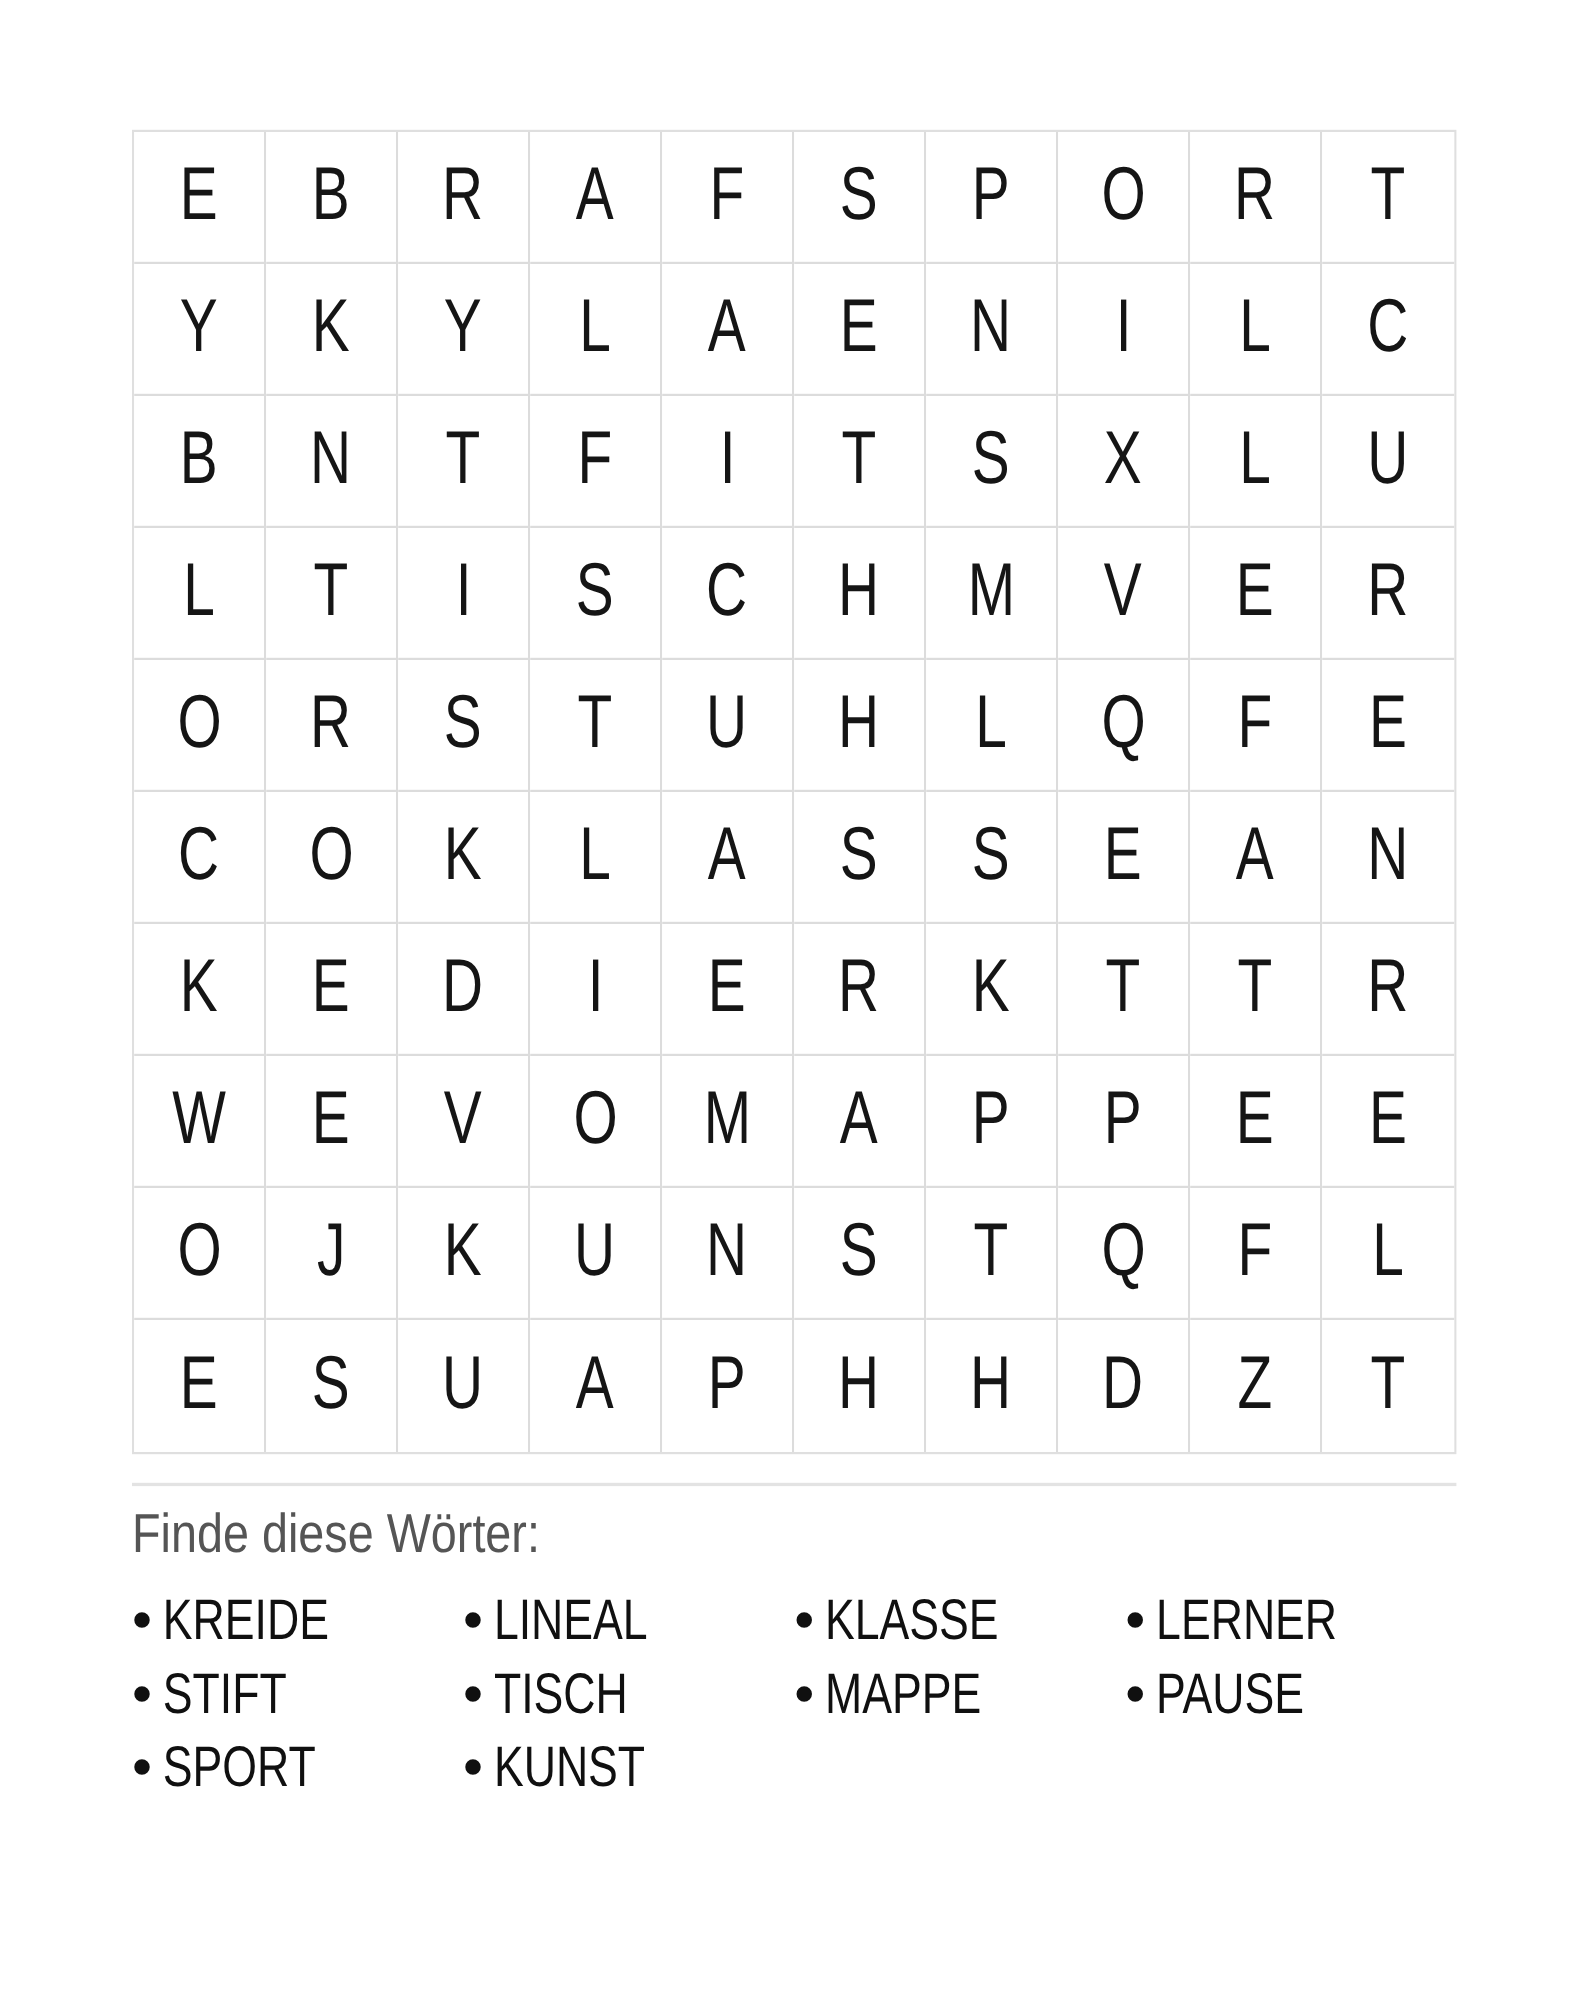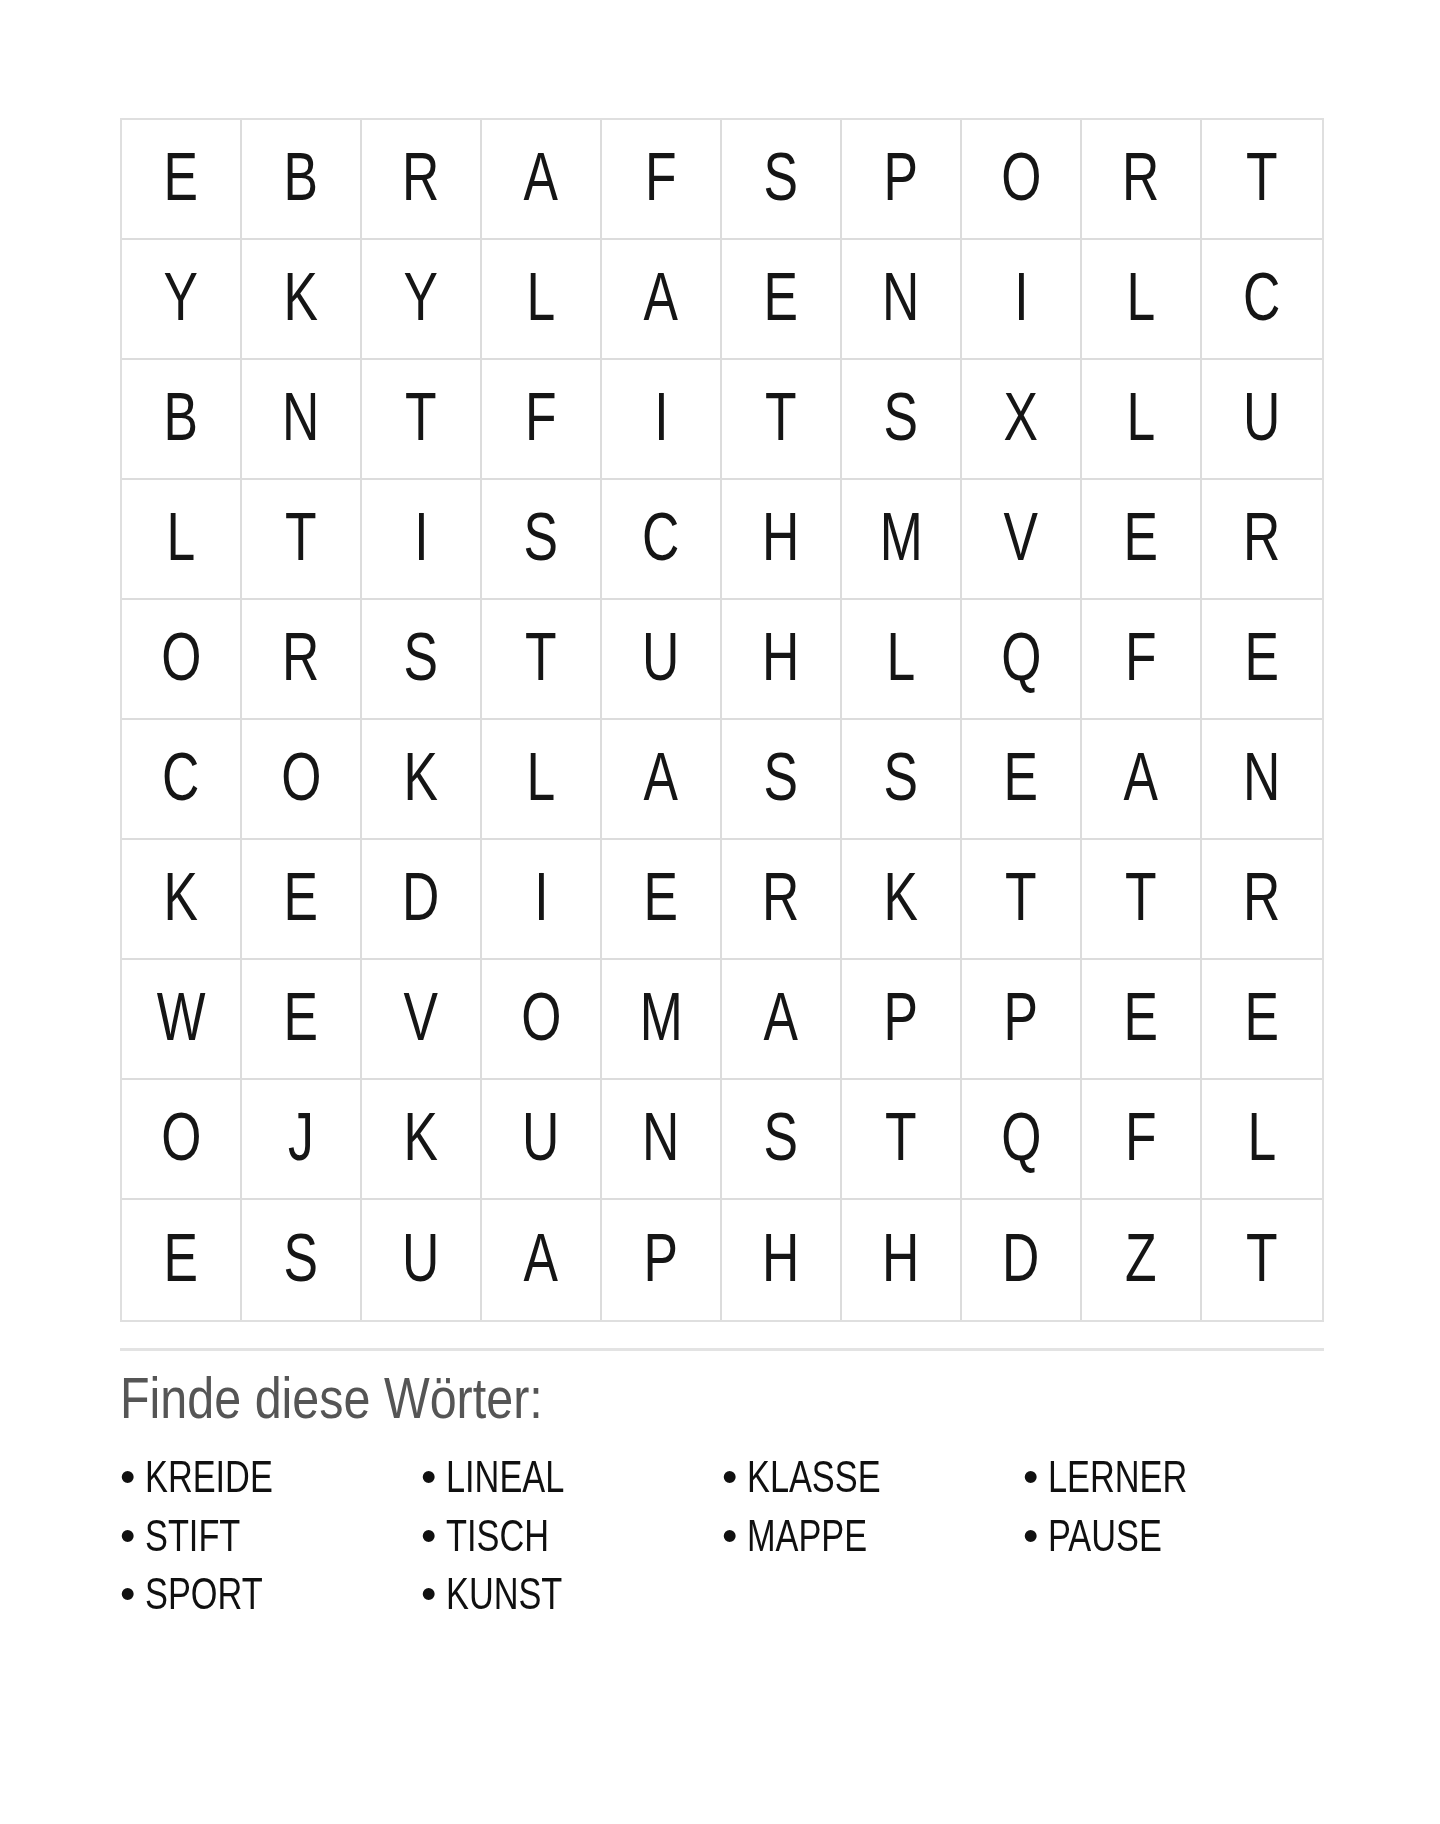--- a/index.html
+++ b/index.html
@@ -48,40 +48,40 @@
 
   
   .divider {
     margin-top: 26px;
     height: 3px;
     width: 1204px;
     background: #e3e3e3;
   }
   .heading {
     margin-top: 14px;
-    font-size: 57px;
+    font-size: 50px;
     line-height: 1.18;
     color: #555555;
     white-space: nowrap;
   }
   .heading-inner {
     display: inline-block;
     transform: scaleX(0.85);
     transform-origin: 0 50%;
   }
 
   
   .words {
     margin-top: 20px;
     display: grid;
     grid-template-columns: repeat(4, 301px);
     row-gap: 9px;
   }
   .word-item {
-    font-size: 44px;
+    font-size: 52px;
     line-height: 1.12;
     color: #101010;
     white-space: nowrap;
   }
   .bullet {
     display: inline-block;
     margin-right: 10px;
   }
   .word-text {
     display: inline-block;

